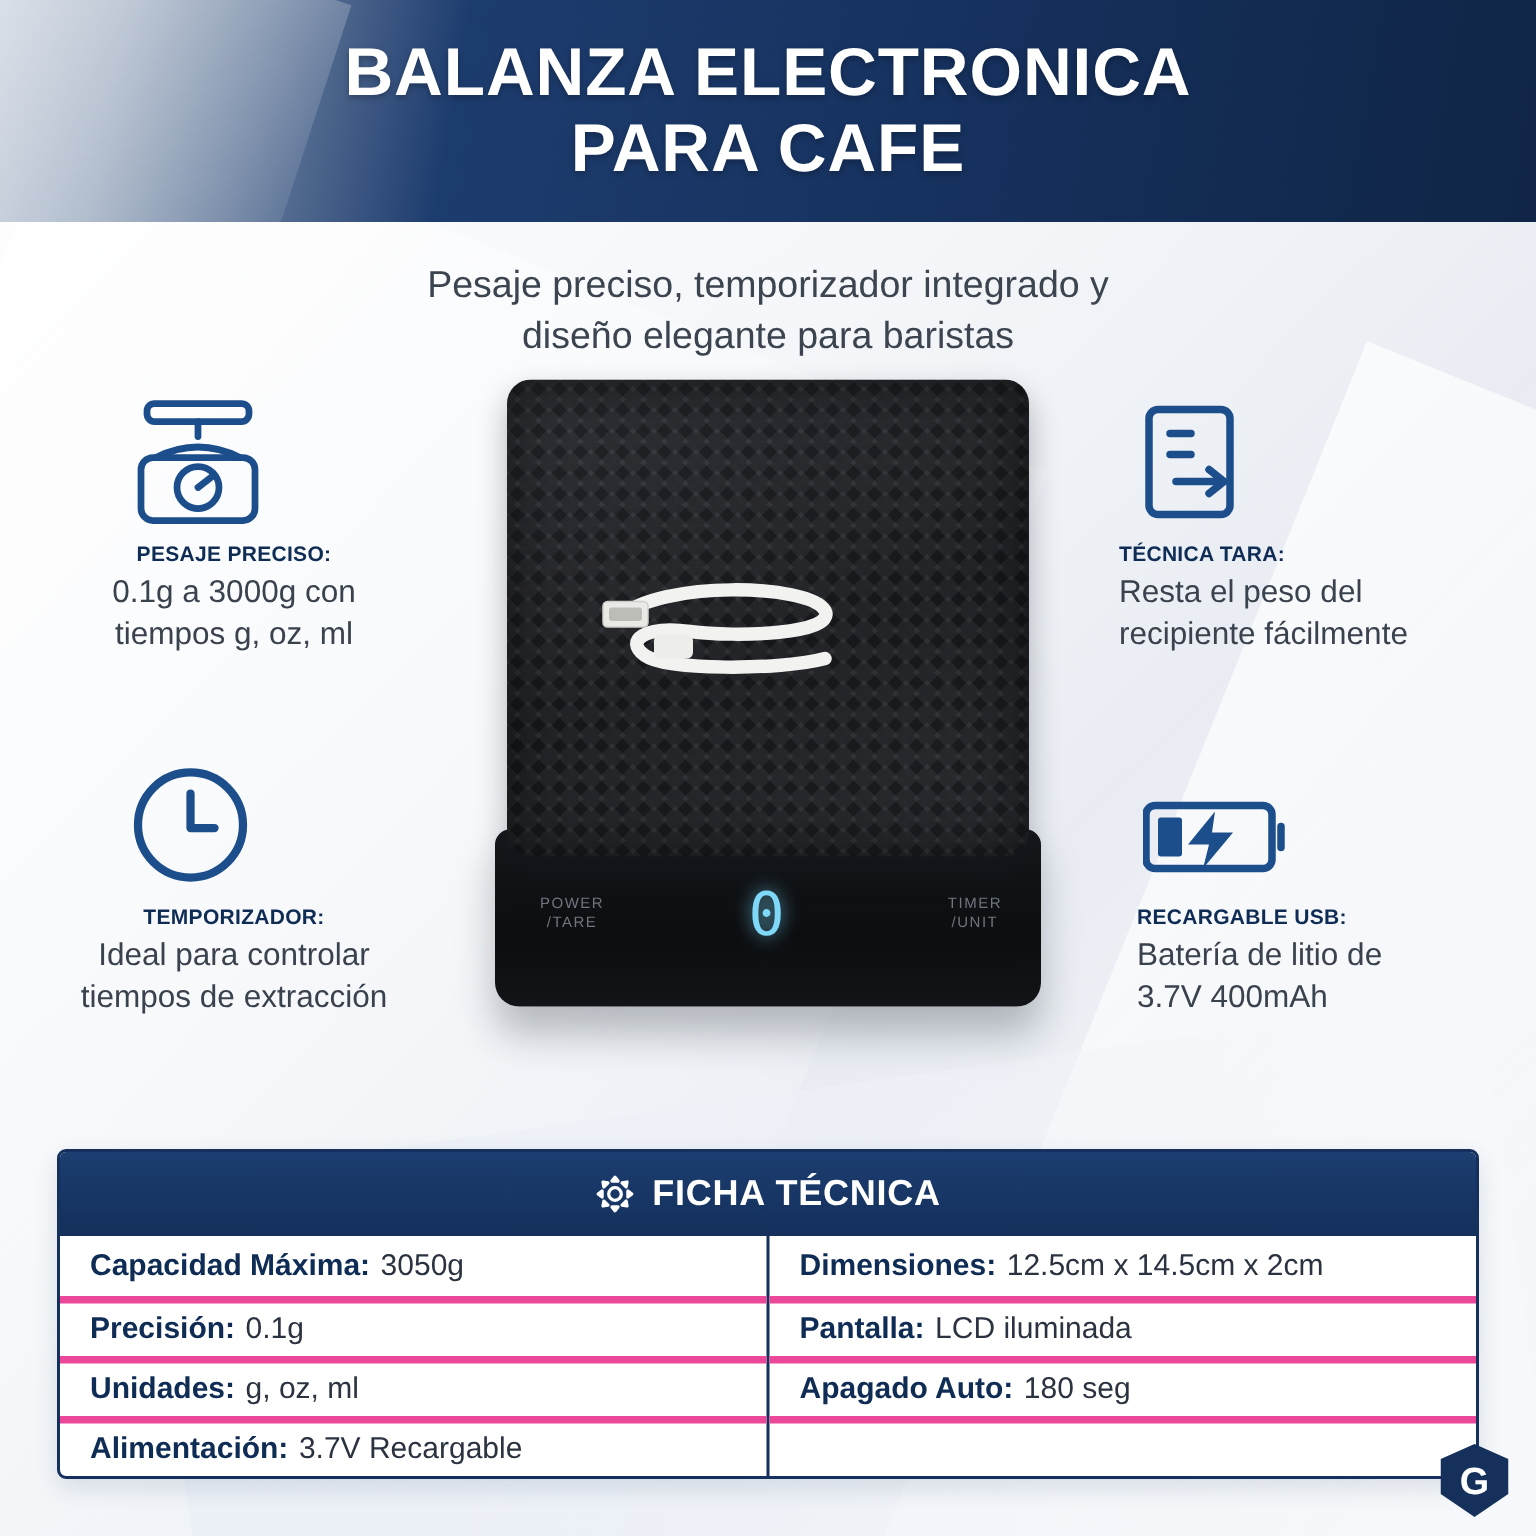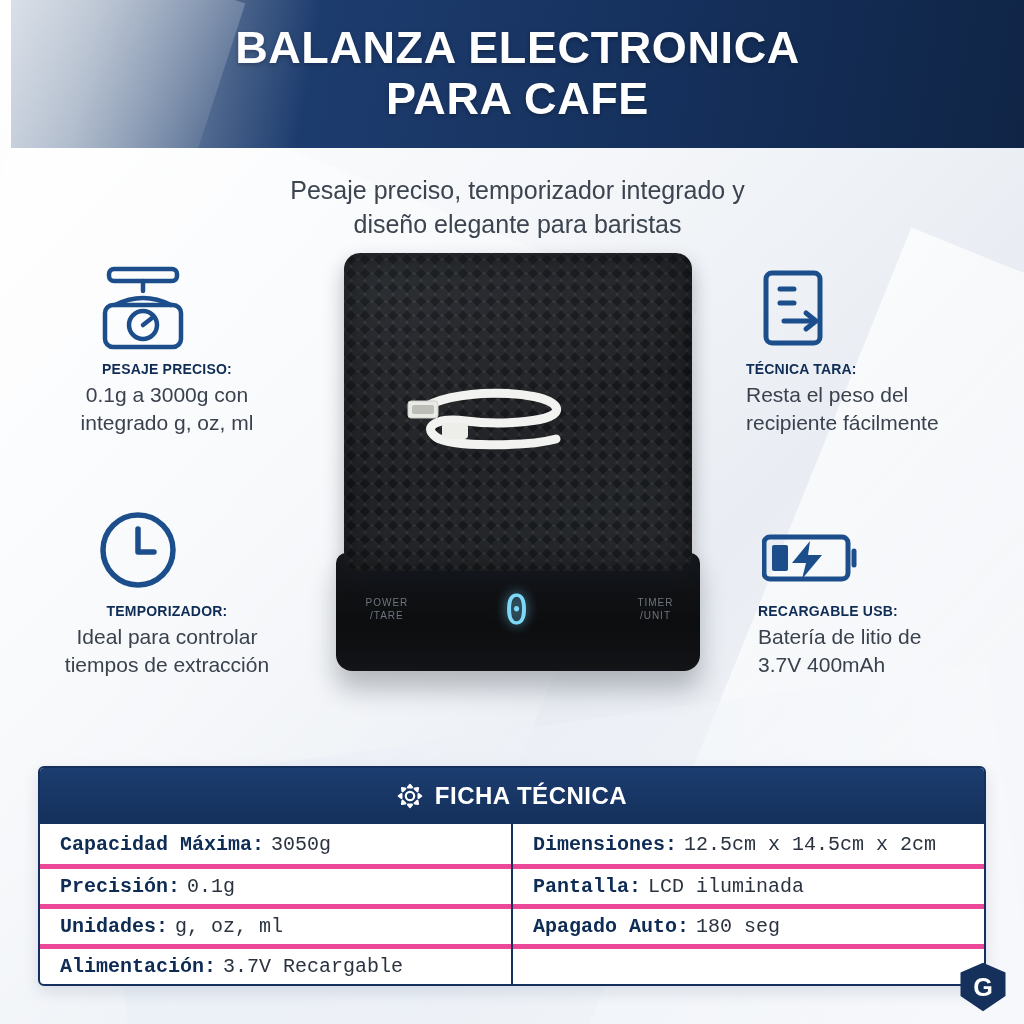--- a/index.html
+++ b/index.html
@@ -6,21 +6,20 @@
   html, body {
     width: 1024px; height: 1024px;
     font-family: "Liberation Sans", sans-serif;
     overflow: hidden;
   }
   #page {
     position: relative;
     width: 1024px; height: 1024px;
     background:
       linear-gradient(135deg, #ffffff 0%, #f4f6f9 38%, #e9edf3 62%, #f8f9fb 100%);
-    padding-left: 11px;
   }
   
   .bg-sheen {
     position: absolute; pointer-events: none;
   }
   .sheen1 {
     top: 140px; left: -200px; width: 700px; height: 1200px;
     background: linear-gradient(110deg, rgba(255,255,255,0.85), rgba(228,234,242,0.25));
     transform: rotate(22deg);
   }
@@ -181,21 +180,21 @@
   }
   .spec-head {
     background: linear-gradient(180deg, #1c3d70, #14305b);
     color: #fff;
     height: 56px;
     display: flex; align-items: center; justify-content: center;
     gap: 12px;
     font-size: 24px; font-weight: bold;
     letter-spacing: 0.5px;
   }
-  .spec-body { display: flex; font-family: Liberation Mono, monospace; }
+  .spec-body { display: flex; }
   .spec-col { flex: 1; }
   .spec-col.left-col { border-right: 2px solid #15305c; }
   .spec-row {
     height: 40px;
     display: flex; align-items: center;
     padding: 0 20px;
     border-top: 5px solid #ec4899;
     font-size: 20px;
     color: #2b3340;
   }
@@ -266,21 +265,21 @@
             <path d="M48 16 v10"></path>
             <path d="M18 40 h60 a8 8 0 0 1 8 8 v26 a8 8 0 0 1 -8 8 h-60 a8 8 0 0 1 -8 -8 v-26 a8 8 0 0 1 8 -8 z"></path>
             <path d="M20 40 q28 -14 56 0"></path>
             <circle cx="48" cy="60" r="14"></circle>
             <path d="M48 60 l9 -7"></path>
           </g>
         </svg>
       </div>
       <h3>PESAJE PRECISO:</h3>
       <p>0.1g a 3000g con</p>
-      <p>integrado g, oz, ml</p>
+      <p>tiempos g, oz, ml</p>
     </div>
 
     <div class="feature left f-tempo">
       <div class="icon-wrap">
         <svg width="86" height="86" viewBox="0 0 86 86">
           <circle cx="43" cy="43" r="35" fill="none" stroke="#1c4e8c" stroke-width="5.5"></circle>
           <path d="M43 22 v23 h16" fill="none" stroke="#1c4e8c" stroke-width="5.5" stroke-linecap="round" stroke-linejoin="round"></path>
         </svg>
       </div>
       <h3>TEMPORIZADOR:</h3>

